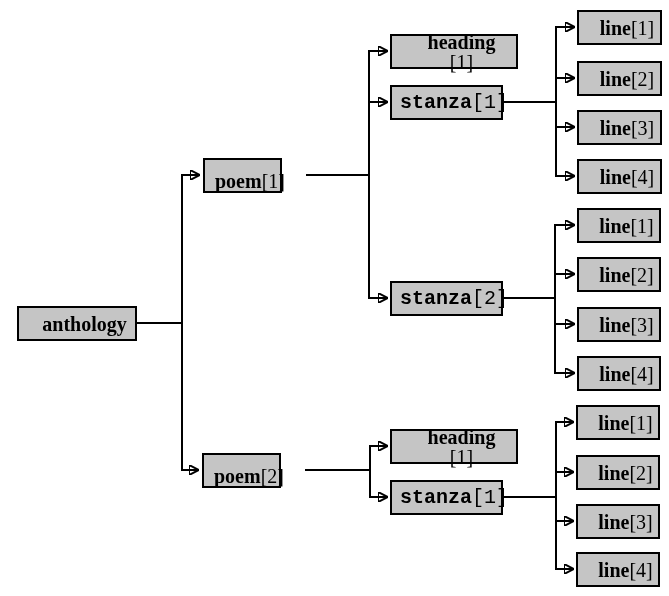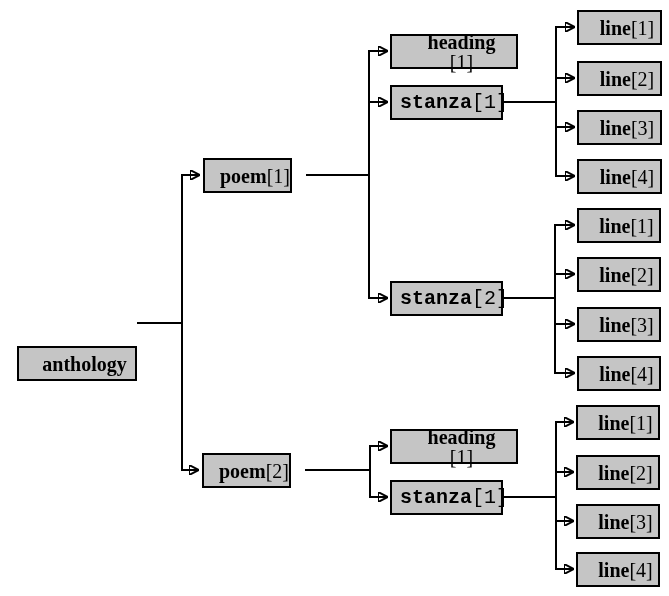--- a/index.html
+++ b/index.html
@@ -28,22 +28,22 @@
     align-items: center;
     justify-content: center;
     white-space: nowrap;
     color: #000000;
     font-size: 20px;
     line-height: 1;
     padding-left: 15px;
   }
   .nm { font-weight: bold; }
   .ix { font-weight: normal; }
-  .w120 { width: 120px; margin-top: 40px; }
-  .w103 { width: 89px; }
+  .w120 { width: 120px; }
+  .w103 { width: 79px; align-items: flex-end; }
   .w128 { width: 128px; flex-direction: column; }
   .w113 { width: 113px; font-family: Liberation Mono, monospace; }
   .w85  { width: 85px; }
   .w84  { width: 84px; }
 </style>
 </head>
 <body>
 
 <div id="stage">
 

